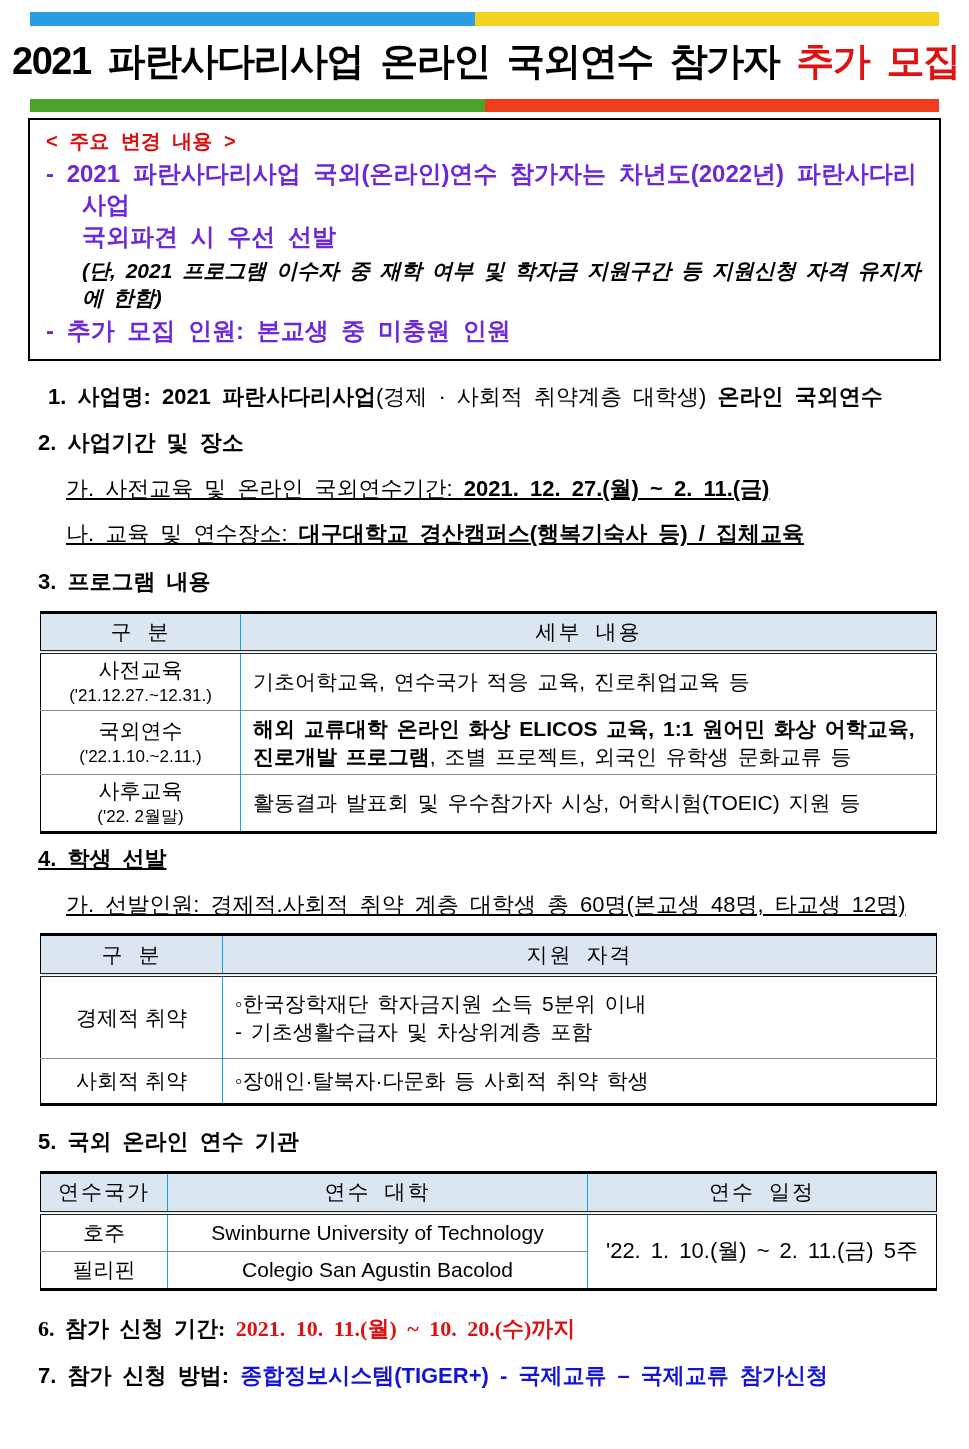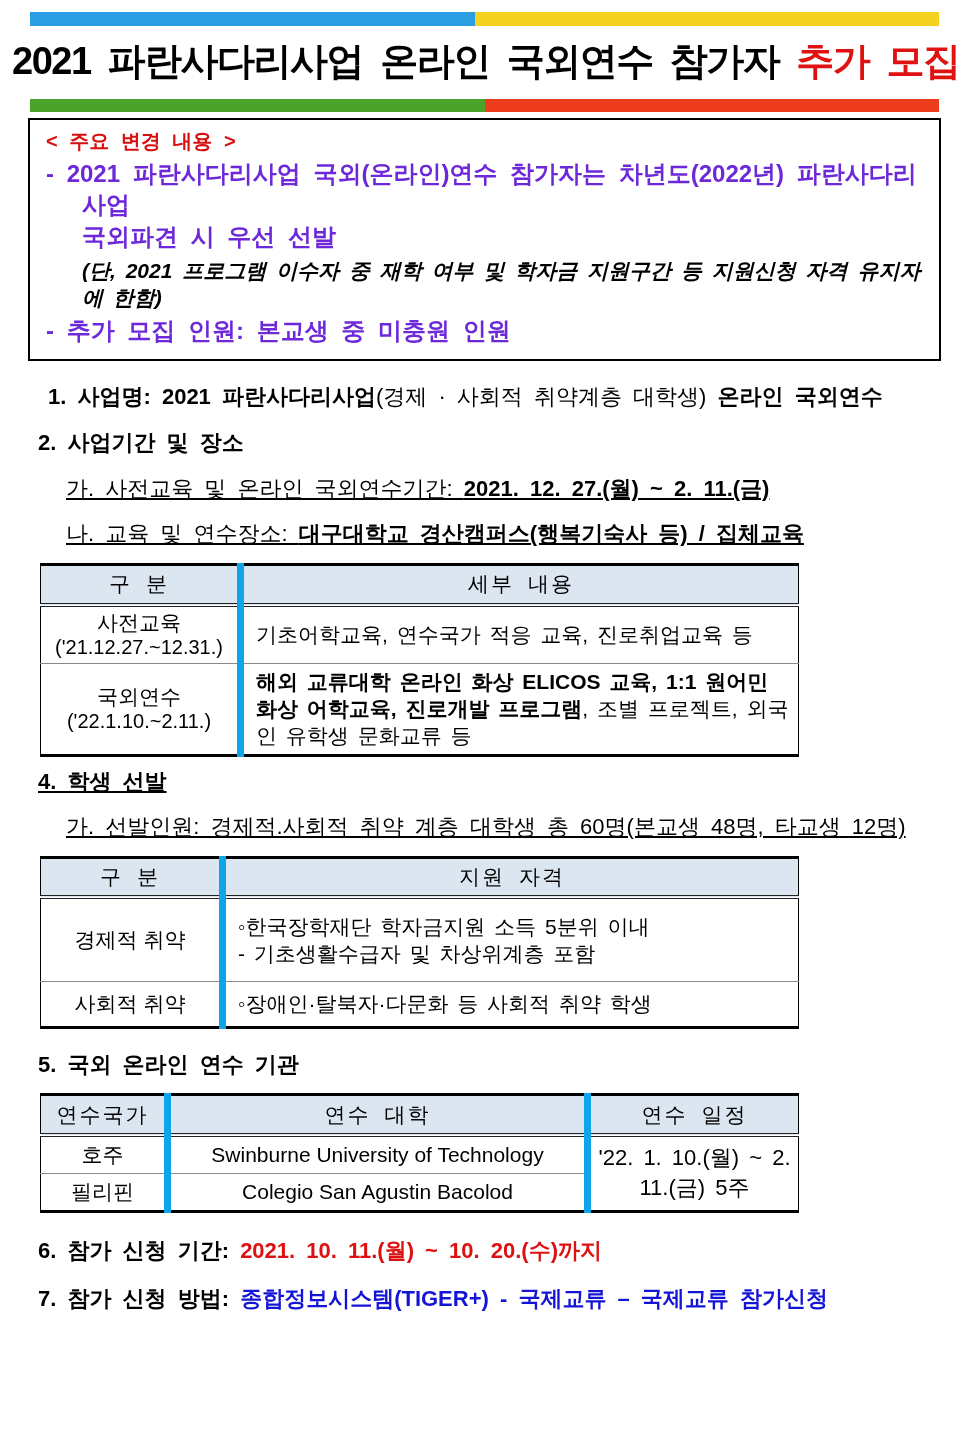--- a/index.html
+++ b/index.html
@@ -49,38 +49,38 @@
   }
   .b  { font-weight:bold; }
   .n  { font-weight:normal; }
   .sub { padding-left:28px; }
   .red-t  { color:#DD1111; font-weight:bold; }
   .blue-t { color:#1414D6; font-weight:bold; }
 
   .mt-s1 { margin-top:22px;margin-left:48px; } .mt-s2 { margin-top:18px; }
   .mt-sub { margin-top:17px;text-decoration:underline; } .mt-s3 { margin-top:19px; }
   .mt-s4 { margin-top:11px;text-decoration:underline; } .mt-s5 { margin-top:22px; }
-  .mt-s6 { margin-top:24px; } .mt-last { margin-top:19px; }
+  .mt-s6 { margin-top:24px;font-family:Liberation Serif, serif; } .mt-last { margin-top:19px; }
 
   
   table.doc {
-    width:759px; margin:14px 44px 0 40px; border-collapse:collapse; table-layout:fixed;
+    width:897px; margin:14px 44px 0 40px; border-collapse:collapse; table-layout:fixed;
     border-top:3px solid #000; border-bottom:3px solid #000;
     border-left:1px solid #000; border-right:1px solid #000;
     font-size:21px;
   }
   table.doc th {
     background:#DCE6F1; font-weight:500; height:40px; text-align:center;
     border-bottom:4px double #222; letter-spacing:2px; word-spacing:6px;
   }
   table.doc td { vertical-align:middle; padding:4px 6px; }
-  table.doc th + th, table.doc td + td { border-left:7px solid #0ea5e9; }
+  table.doc th + th, table.doc td + td { border-left:1px solid #0ea5e9; }
   table.doc tbody tr + tr td { border-top:1px solid #8a8a8a; }
   .cat { text-align:center; line-height:1.15; }
-  .cat .sm { font-size:20px; }
+  .cat .sm { font-size:17px; }
   .detail { text-align:left; padding-left:12px !important; word-spacing:3px; }
   .detail .lh { line-height:1.3; }
   table.doc td.center { text-align:center; }
   .prog-r1 td { height:48px; } .prog-r2 td { height:58px; } .prog-r3 td { height:46px; }
   .sel-r1 td { height:84px; } .sel-r2 td { height:46px; }
   .inst td { height:38px; }
   .sched { font-size:22px; word-spacing:4px; }
 </style>
 </head>
 <body>
@@ -107,40 +107,45 @@
   </div>
 
   <p class="item mt-s1"><span class="b">1. 사업명: </span><span class="b">2021 파란사다리사업</span><span class="n">(경제 · 사회적 취약계층 대학생) </span><span class="b">온라인 국외연수</span></p>
 
   <p class="item b mt-s2">2. 사업기간 및 장소</p>
 
   <p class="item sub mt-sub"><span class="n">가. 사전교육 및 온라인 국외연수기간: </span><span class="b">2021. 12. 27.(월) ~ 2. 11.(금)</span></p>
 
   <p class="item sub mt-sub"><span class="n">나. 교육 및 연수장소: </span><span class="b">대구대학교 경산캠퍼스(행복기숙사 등) / 집체교육</span></p>
 
+  <p class="item b mt-s3">3. 프로그램 내용</p>
 
   <table class="doc">
     <colgroup>
         <col style="width:200px">
         <col>
       </colgroup>
     <thead>
       <tr>
         <th>구 분</th>
         <th>세부 내용</th>
       </tr>
     </thead>
     <tbody>
       <tr class="prog-r1">
         <td class="cat"><span>사전교육</span><br><span class="sm">('21.12.27.~12.31.)</span></td>
         <td class="detail">기초어학교육, 연수국가 적응 교육, 진로취업교육 등</td>
       </tr>
       <tr class="prog-r2">
         <td class="cat"><span>국외연수</span><br><span class="sm">('22.1.10.~2.11.)</span></td>
         <td class="detail"><span class="lh"><span class="b">해외 교류대학 온라인 화상 ELICOS 교육, 1:1 원어민 화상 어학교육, 진로개발 프로그램</span><span>, 조별 프로젝트, 외국인 유학생 문화교류 등</span></span></td>
+      </tr>
+      <tr class="prog-r3">
+        <td class="cat"><span>사후교육</span><br><span class="sm">('22. 2월말)</span></td>
+        <td class="detail">활동결과 발표회 및 우수참가자 시상, 어학시험(TOEIC) 지원 등</td>
       </tr>
     </tbody>
   </table>
 
   <p class="item b mt-s4">4. 학생 선발</p>
 
   <p class="item sub n mt-sub">가. 선발인원: 경제적.사회적 취약 계층 대학생 총 60명(본교생 48명, 타교생 12명)</p>
 
 
   <table class="doc">

